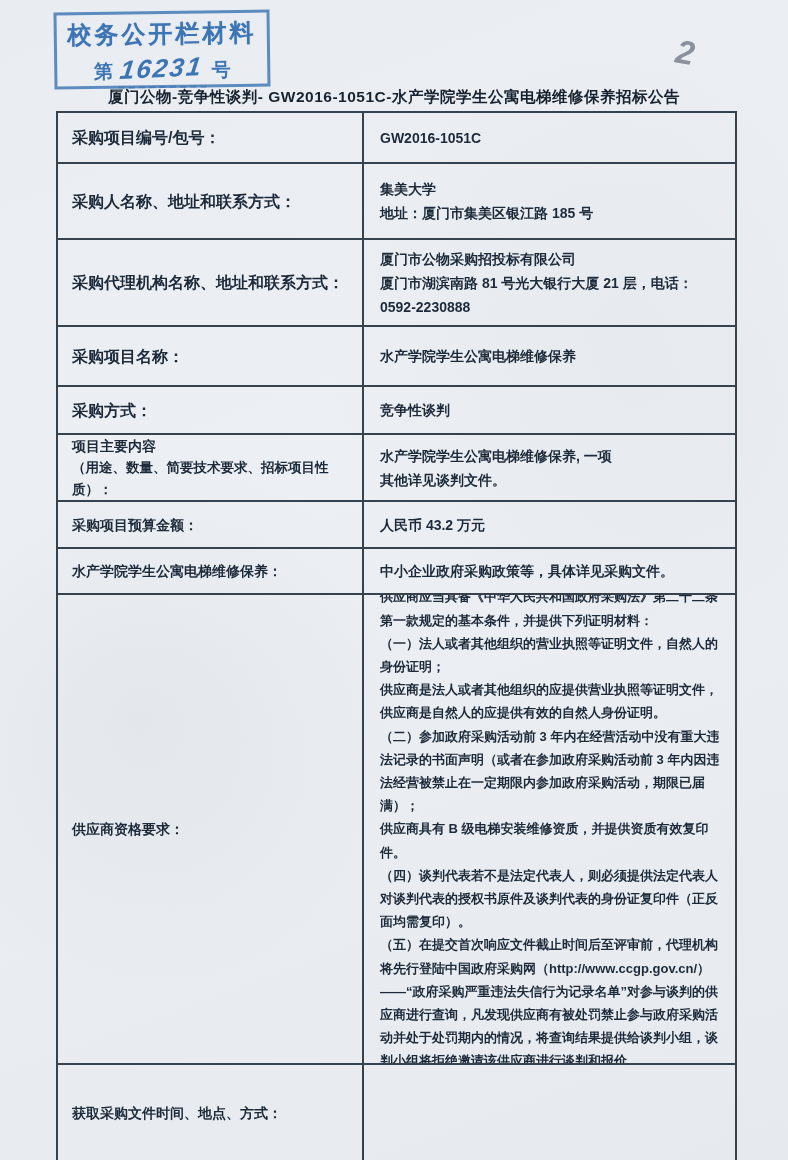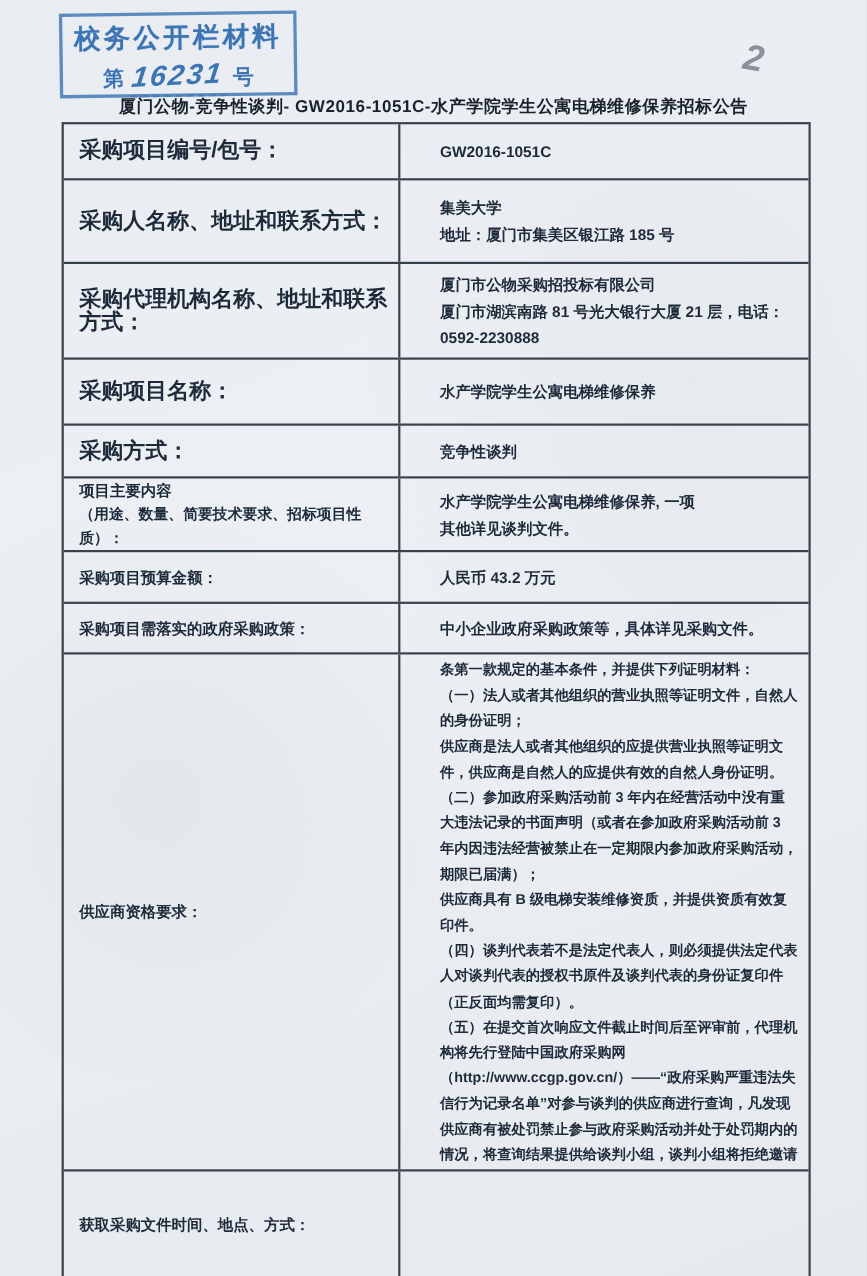--- a/index.html
+++ b/index.html
@@ -43,24 +43,24 @@
   
   .tbl{
     position:absolute; left:56px; top:111px; width:681px;
     border:2px solid #38424c; box-sizing:border-box;
   }
   .row{ display:flex; border-bottom:2px solid #38424c; box-sizing:border-box; }
   .row:last-child{ border-bottom:none; }
   .cell{ box-sizing:border-box; display:flex; flex-direction:column; justify-content:center; overflow:hidden; }
   .cell.label{
     width:306px; border-right:2px solid #38424c;
-    padding:4px 10px 4px 14px; font-weight:bold; font-size:20px; line-height:21px;
+    padding:4px 10px 4px 14px; font-weight:bold; font-size:16px; line-height:21px;
   }
   .cell.value{ flex:1; padding:4px 10px 4px 16px; font-weight:bold; font-size:14px; }
-  .vline{ line-height:24px;margin-left:20px; }
+  .vline{ line-height:24px; }
   .r1{height:51px} .r2{height:76px} .r3{height:87px} .r4{height:60px} .r5{height:48px}
   .r6{height:67px} .r7{height:47px} .r8{height:46px} .r9{height:470px} .r10{height:95px}
   .r6 .cell.label, .r7 .cell.label, .r8 .cell.label, .r9 .cell.label, .r10 .cell.label{
     font-size:14px; line-height:22px;
   }
   .r6 .label-sub{ font-size:13.5px; }
   .r9 .cell.value{ font-size:13px; }
   .r9 .vline{ line-height:23.2px; }
   .r10 .cell.value{ font-size:13.5px; }
   .r10 .vline{ line-height:23px; }
@@ -134,21 +134,21 @@
     </div>
 
     <div class="row r7">
       <div class="cell label">采购项目预算金额：</div>
       <div class="cell value">
           <div class="vline">人民币 43.2 万元</div>
         </div>
     </div>
 
     <div class="row r8">
-      <div class="cell label">采购项目需落实的政府采购政策：</div>
+      <div class="cell label">水产学院学生公寓电梯维修保养：</div>
       <div class="cell value">
           <div class="vline">中小企业政府采购政策等，具体详见采购文件。</div>
         </div>
     </div>
 
     <div class="row r9">
       <div class="cell label">供应商资格要求：</div>
       <div class="cell value">
           <div class="vline">供应商应当具备《中华人民共和国政府采购法》第二十二条第一款规定的基本条件，并提供下列证明材料：</div>
           <div class="vline">（一）法人或者其他组织的营业执照等证明文件，自然人的身份证明；</div>

